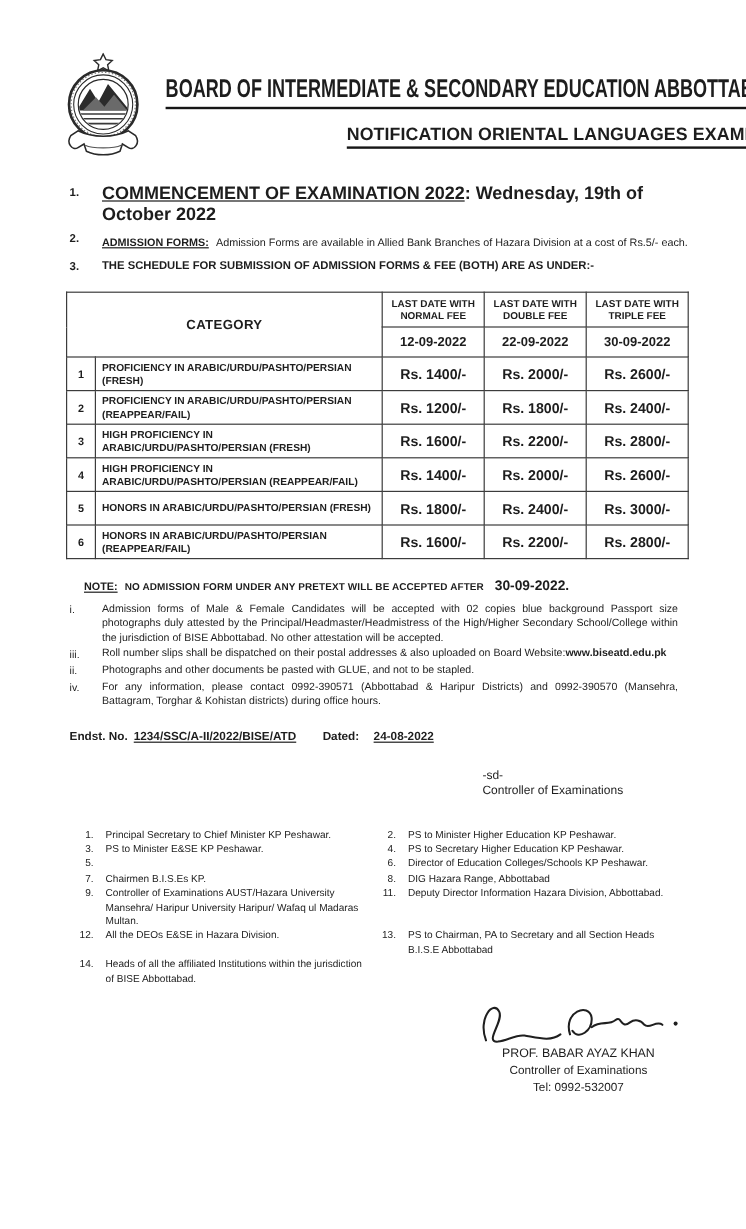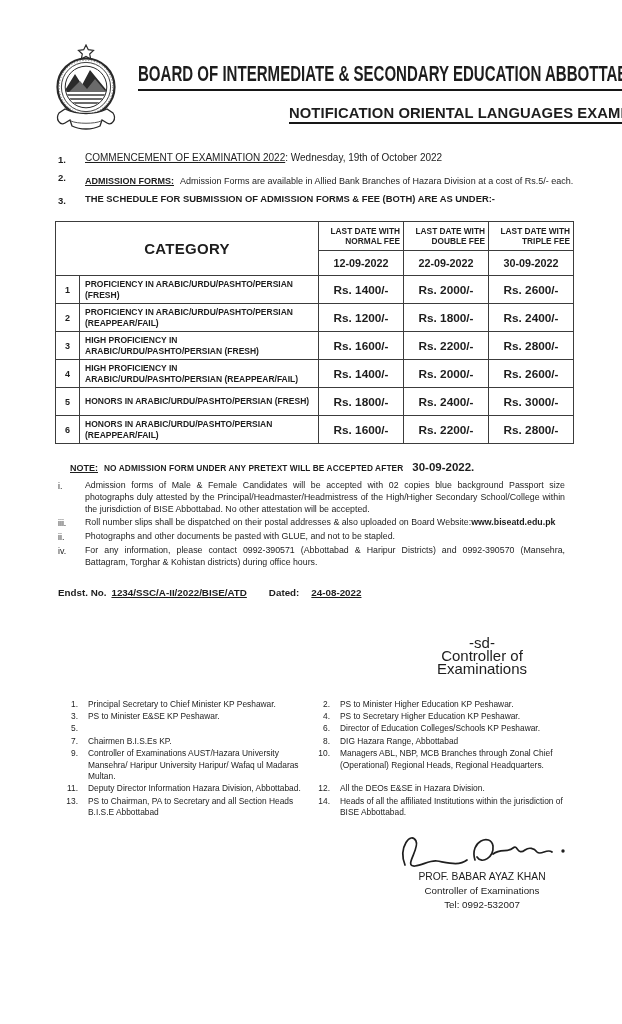--- a/index.html
+++ b/index.html
@@ -25,30 +25,30 @@
   }
   .notif-title { text-align:center; margin-top:13px; }
   .notif-title span {
     display:inline-block; font-size:14.8px; font-weight:700;
     border-bottom:2px solid #161616; padding-bottom:1px; letter-spacing:0.1px;
   }
   
   .intro { margin:12px 28px 0 58px; }
   .intro-row { display:flex; margin-top:5px; }
   .intro-num { flex:none; width:27px; font-size:9.5px; font-weight:700; padding-top:2px; }
-  .i1 { font-size:10px; font-weight:400; }
+  .i1 { font-size:15px; font-weight:700; }
   .i1 .ul { text-decoration:underline; }
   .i2-label { font-size:9px; font-weight:700; text-decoration:underline; }
   .i2-rest { font-size:9px; margin-left:6px; }
   .i3 { font-size:9.4px; font-weight:700; }
   
   table.fees { border-collapse:collapse; margin:15px 0 0 55px; table-layout:fixed; width:518px; }
   table.fees th, table.fees td { border:1.3px solid #3c3c3c; }
-  th.cat-h { font-size:15px; font-weight:700; letter-spacing:0.3px; }
-  th.fee-h { font-size:8.3px; font-weight:700; line-height:10px; padding:4px 3px; height:29px; vertical-align:middle;text-align:right; }
+  th.cat-h { font-size:11px; font-weight:700; letter-spacing:0.3px; }
+  th.fee-h { font-size:8.3px; font-weight:700; line-height:10px; padding:4px 3px; height:29px; vertical-align:middle; }
   th.date-h { font-size:10.8px; font-weight:700; height:25px; }
   td.rnum { text-align:center; font-size:9px; font-weight:700; }
   td.cat { font-size:8.5px; font-weight:700; line-height:10.5px; padding:3px 5px; }
   td.fee { text-align:center; font-size:11.8px; font-weight:700; height:28px; }
   
   .note-row { display:flex; align-items:baseline; margin:17px 28px 0 58px;padding-left:12px; }
   .note-label { font-size:9px; font-weight:700; text-decoration:underline; }
   .note-text  { font-size:8.3px; font-weight:700; margin-left:6px; letter-spacing:0.1px; }
   .note-date  { font-size:11.5px; font-weight:700; margin-left:9px; }
   
@@ -56,21 +56,21 @@
   .instr { display:flex; margin-top:2px; }
   .instr-num { flex:none; width:27px; font-size:8.8px; padding-top:1px; }
   .instr-text { flex:1; font-size:8.8px; line-height:11.8px; text-align:justify; }
   .instr-text b { font-weight:700; }
   
   .endst { display:flex; margin:18px 28px 0 58px; font-size:9.8px; font-weight:700; }
   .endst-no { text-decoration:underline; margin-left:5px; }
   .endst-datedlabel { margin-left:22px; }
   .endst-date { text-decoration:underline; margin-left:12px; }
   
-  .sd-block { width:160px; margin:38px 60px 0 auto; text-align:center; font-size:15px; line-height:13px; }
+  .sd-block { width:160px; margin:20px 60px 0 auto; font-size:10px; line-height:13px; }
   
   .copy-sec { margin:24px 28px 0 60px; width:516px; }
   .copy-head { font-size:9.8px; font-weight:700; }
   .copy-grid { display:grid; grid-template-columns:252px 264px; row-gap:1px; margin-top:5px; }
   .copy-item { display:flex; font-size:8.4px; line-height:11.4px; padding-right:8px; }
   .copy-item.full { grid-column:1 / -1; }
   .copy-num { flex:none; width:18px; text-align:right; }
   .copy-text { flex:1; padding-left:10px; }
   
   .sign-block { width:220px; margin:8px 30px 0 auto; text-align:center; }
@@ -262,24 +262,20 @@
         </div>
       <div class="copy-item">
           <span class="copy-num">8.</span>
           <span class="copy-text">DIG Hazara Range, Abbottabad</span>
         </div>
       <div class="copy-item">
           <span class="copy-num">9.</span>
           <span class="copy-text">Controller of Examinations AUST/Hazara University Mansehra/ Haripur University Haripur/ Wafaq ul Madaras Multan.</span>
         </div>
       <div class="copy-item">
-          <span class="copy-num">10.</span>
-          <span class="copy-text">Managers ABL, NBP, MCB Branches through Zonal Chief (Operational) Regional Heads, Regional Headquarters.</span>
-        </div>
-      <div class="copy-item">
           <span class="copy-num">11.</span>
           <span class="copy-text">Deputy Director Information Hazara Division, Abbottabad.</span>
         </div>
       <div class="copy-item">
           <span class="copy-num">12.</span>
           <span class="copy-text">All the DEOs E&amp;SE in Hazara Division.</span>
         </div>
       <div class="copy-item">
           <span class="copy-num">13.</span>
           <span class="copy-text">PS to Chairman, PA to Secretary and all Section Heads B.I.S.E Abbottabad</span>

